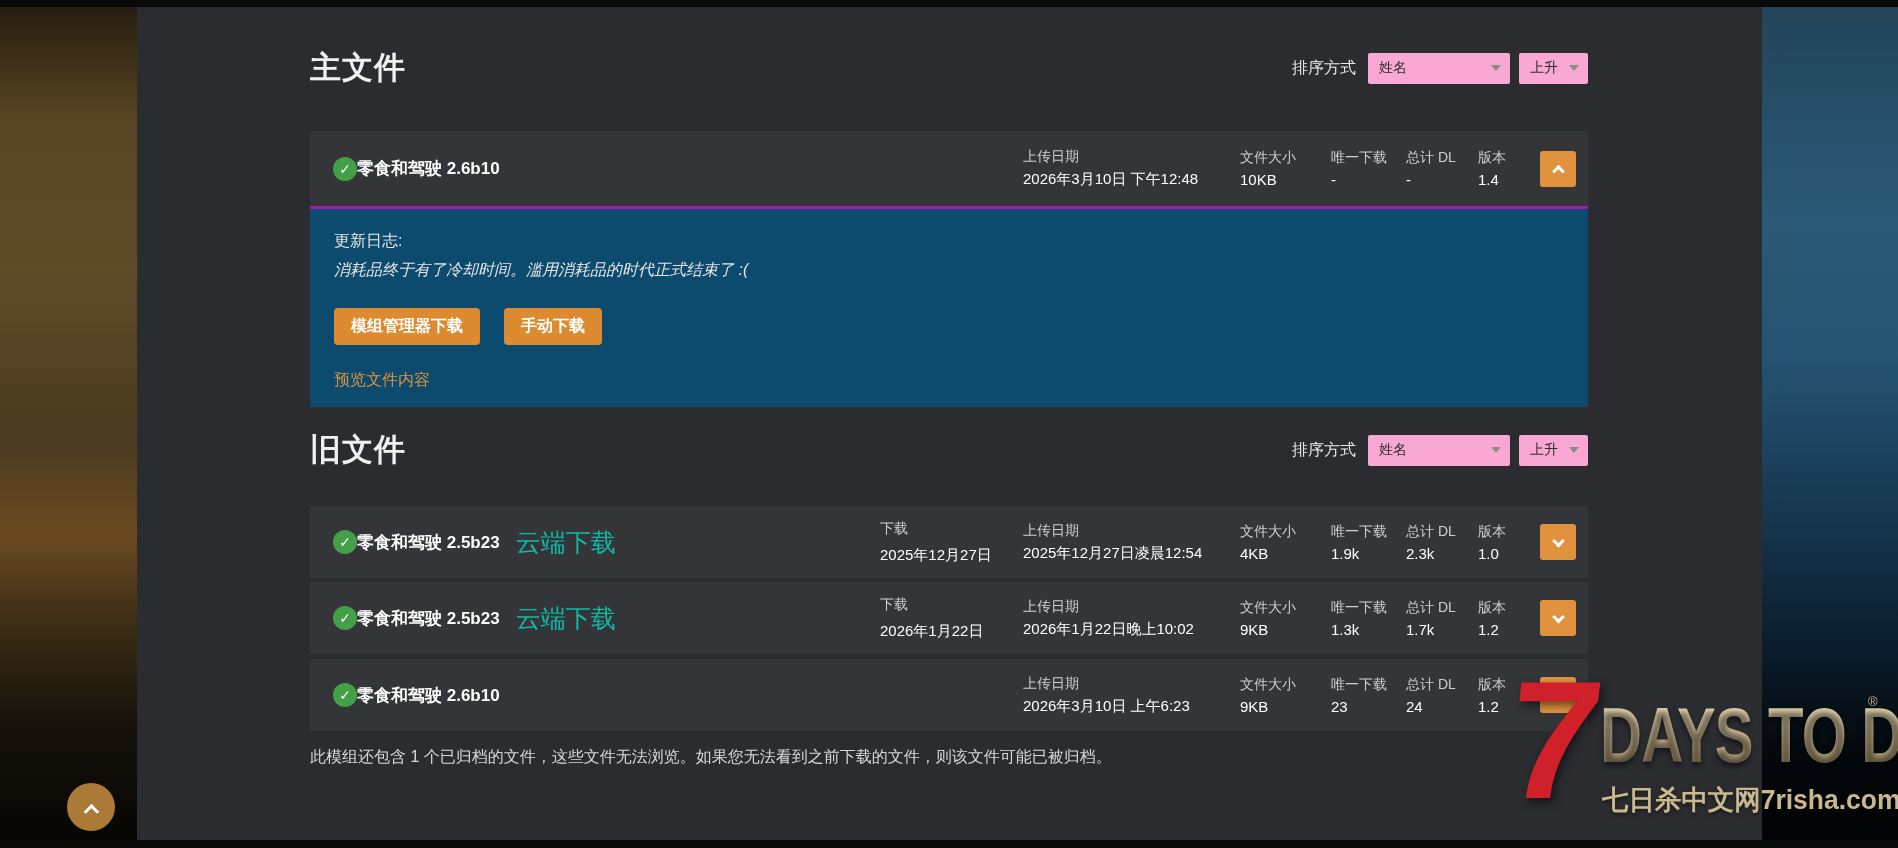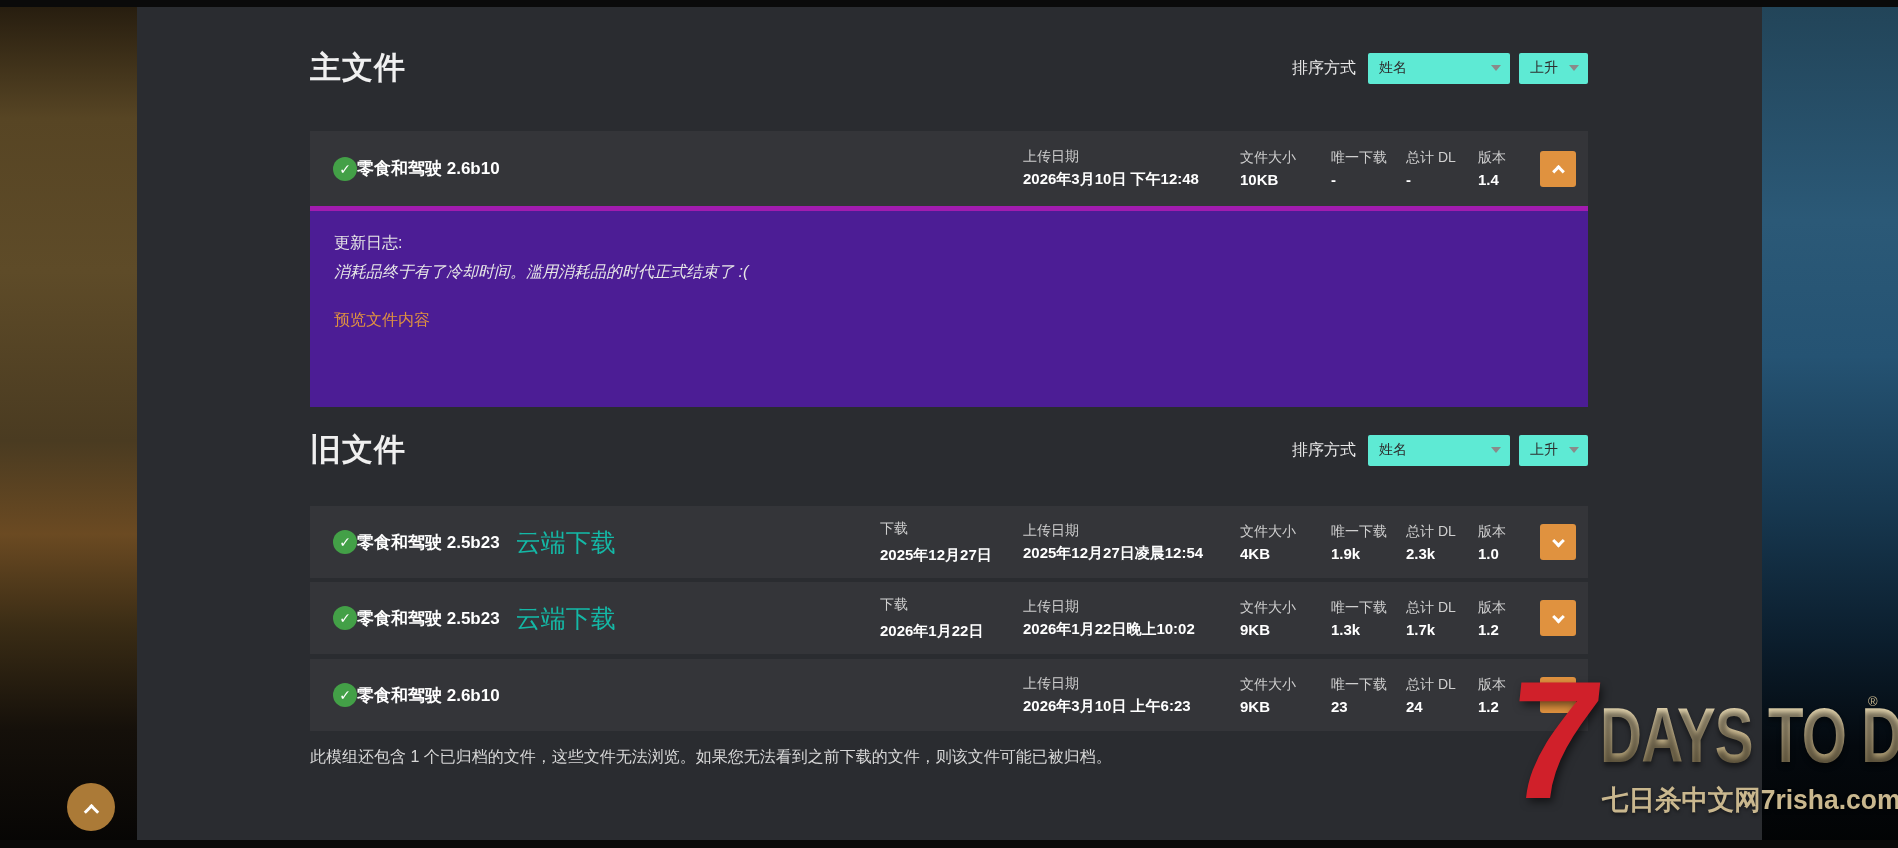--- a/index.html
+++ b/index.html
@@ -19,46 +19,46 @@
 
   .main-area { position:absolute; left:137px; top:7px; width:1570px; height:833px; background:#2a2c30; }
 
   .content { position:absolute; left:173px; top:0; width:1278px; } 
 
   
   .section-head { position:absolute; left:0; width:1278px; height:46px; display:flex; align-items:center; justify-content:space-between; }
   .section-title { font-size:31px; font-weight:bold; color:#f0f0f0; letter-spacing:1px; }
   .sort-box { display:flex; align-items:center; }
   .sort-label { font-size:16px; color:#e8e8e8; margin-right:12px; }
-  .select { height:31px; background:#5eead4; border-radius:2px; display:flex; align-items:center; justify-content:space-between; padding:0 9px 0 11px; color:#2e2e2e; font-size:14px; cursor:pointer; }
+  .select { height:31px; background:#f9a8d4; border-radius:2px; display:flex; align-items:center; justify-content:space-between; padding:0 9px 0 11px; color:#2e2e2e; font-size:14px; cursor:pointer; }
   .select.by { width:142px; margin-right:9px; }
   .select.order { width:69px; }
   .select-caret { width:0; height:0; border-left:5px solid transparent; border-right:5px solid transparent; border-top:6px solid #8a8a8a; margin-left:8px; }
 
   
   .card { position:absolute; left:0; width:1278px; background:#343539; }
   .file-row { display:flex; align-items:center; height:75px; padding:0 12px 0 23px; background:#343539; }
   .old-row { height:72px; margin-bottom:4px; }
   .name-area { flex:1; display:flex; align-items:center; min-width:0; }
   .check { width:24px; height:24px; border-radius:50%; background:#43a047; color:#fff; font-size:14px; font-weight:bold; display:flex; align-items:center; justify-content:center; flex:0 0 auto; }
   .fname { font-size:17px; font-weight:bold; color:#ffffff; white-space:nowrap; }
   .cloud { margin-left:16px; font-size:25px; color:#14b8a6; text-decoration:none; white-space:nowrap; cursor:pointer; }
 
   .col { display:flex; flex-direction:column; justify-content:center; gap:4px; flex:0 0 auto; }
   .w-dl { width:143px;gap:8px; } .w-up { width:217px; } .w-size { width:91px; } .w-uni { width:75px; } .w-tot { width:72px; } .w-ver { width:50px; }
   .cl { font-size:14px; color:#cfcfcf; white-space:nowrap; }
-  .cv { font-size:15px; font-weight:bold; color:#ffffff; white-space:nowrap; }
+  .cv { font-size:15px; font-weight:normal; color:#ffffff; white-space:nowrap; }
 
   .chev-btn { width:36px; height:36px; background:#e0923f; border:none; border-radius:3px; margin-left:12px; display:flex; align-items:center; justify-content:center; cursor:pointer; flex:0 0 auto; }
   .chev { width:9px; height:9px; border-right:3px solid #fff; border-bottom:3px solid #fff; }
   .chev.up { transform: rotate(-135deg) translate(-2px,-2px); }
   .chev.down { transform: rotate(45deg) translate(-1px,-1px); }
 
   
-  .card-body { height:201px; background:#4c1d95; border-top:5px solid #a21caf; padding:20px 24px; }
+  .card-body { height:201px; background:#0c4a6e; border-top:3px solid #a21caf; padding:20px 24px; }
   .changelog-title { margin:0; font-size:16px; color:#e6e6e6; line-height:1.55; }
   .changelog-body { margin:4px 0 0; font-size:16px; color:#e6e6e6; line-height:1.55;font-style:italic; }
   .btn-row { margin-top:25px; display:flex; gap:24px; }
   .dl-btn { height:37px; padding:0 17px; background:#dd8b30; color:#fff; font-size:16px; font-weight:bold; border:none; border-radius:4px; cursor:pointer; font-family:inherit; }
   .preview { display:inline-block; margin-top:25px; color:#e0923f; font-size:16px; text-decoration:none; cursor:pointer; }
 
   .note { position:absolute; left:0; top:740px; font-size:16px; color:#d8d8d8; white-space:nowrap; }
 
   
   .back-top { position:absolute; left:67px; top:783px; width:48px; height:48px; border-radius:50%; background:#ab7a37; border:none; display:flex; align-items:center; justify-content:center; cursor:pointer; z-index:6; }
@@ -128,20 +128,24 @@
             <span class="cl">版本</span>
             <span class="cv">1.4</span>
           </div>
           <button class="chev-btn">
             <span class="chev up"></span>
           </button>
         </div>
         <div class="card-body">
           <p class="changelog-title">更新日志:</p>
           <p class="changelog-body">消耗品终于有了冷却时间。滥用消耗品的时代正式结束了 :(</p>
+          <div class="btn-row">
+            <button class="dl-btn">模组管理器下载</button>
+            <button class="dl-btn">手动下载</button>
+          </div>
           <a class="preview">预览文件内容</a>
         </div>
       </div>
 
       <div class="section-head" style="top:420px;">
         <div class="section-title">旧文件</div>
         <div class="sort-box">
           <span class="sort-label">排序方式</span>
           <div class="select by">
             <span>姓名</span>

